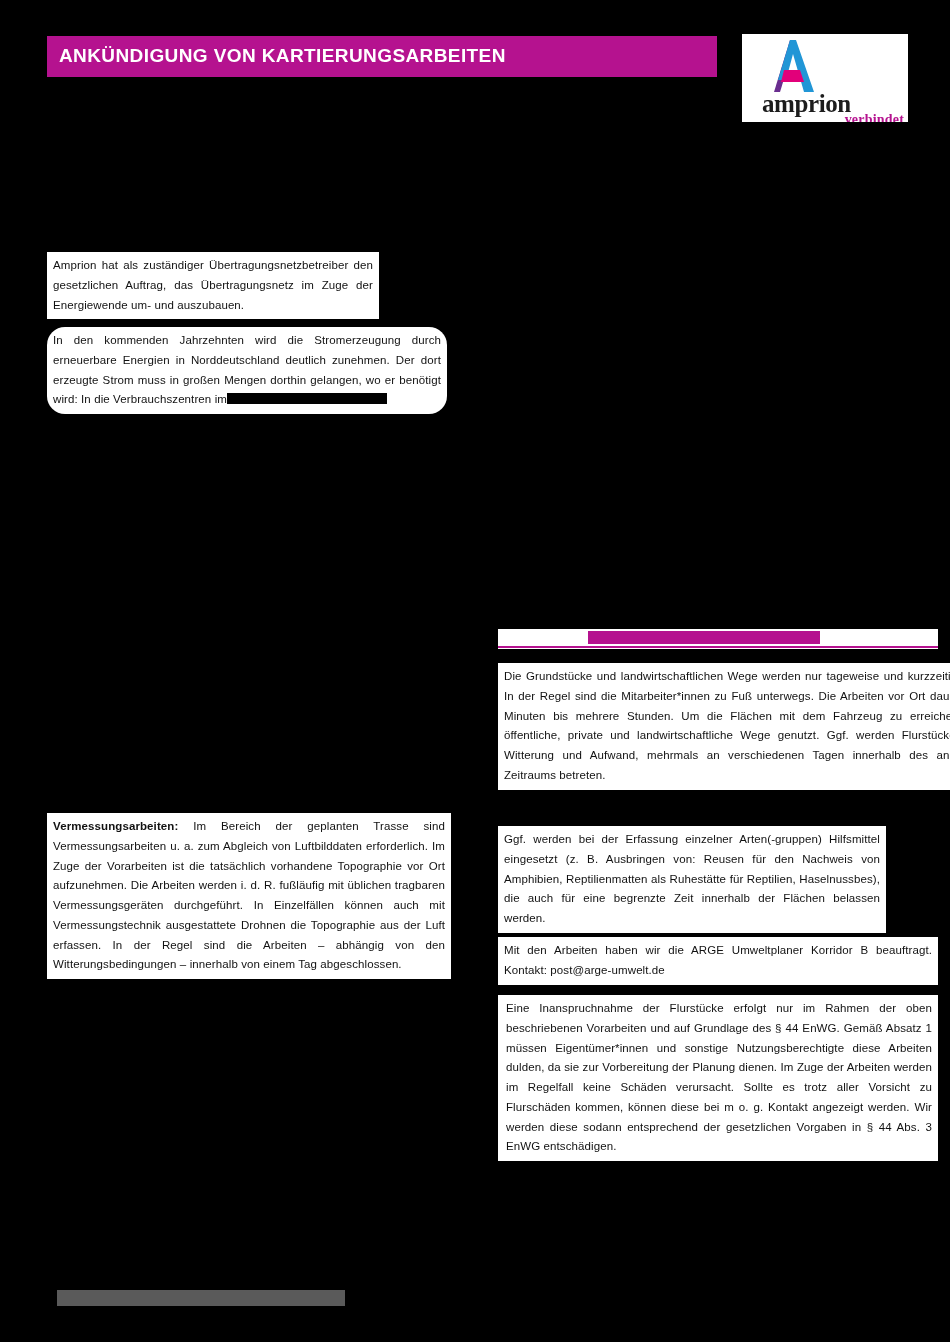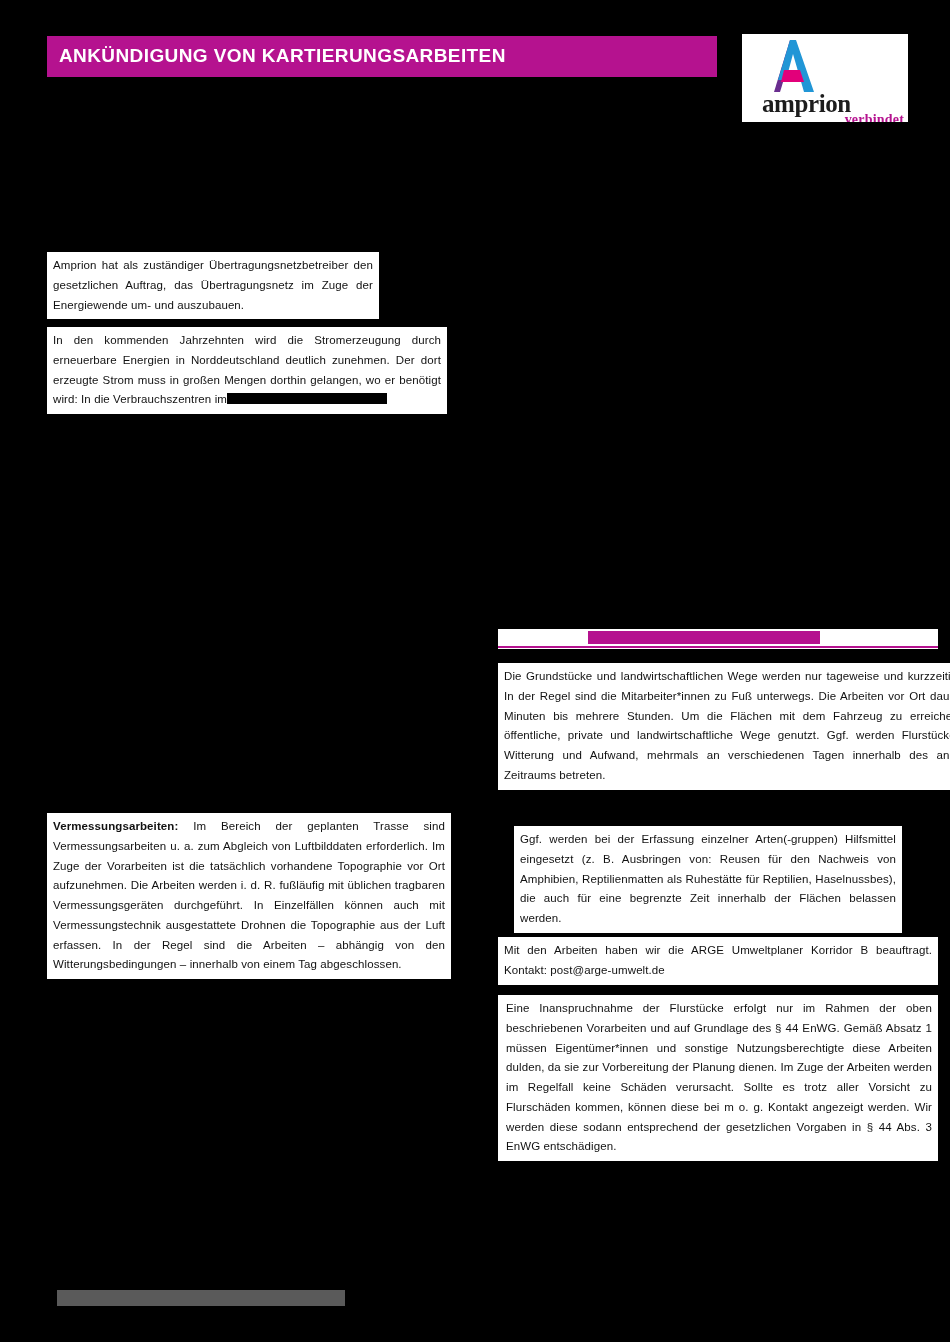--- a/index.html
+++ b/index.html
@@ -94,20 +94,21 @@
   }
   .lead1 {
     left: 47px;
     top: 252px;
     width: 332px;
   }
   .lead2 {
     left: 47px;
     top: 327px;
     width: 400px;
+    border-radius: 18px;
   }
   .lead2 .masked {
     display: inline-block;
     background: #000000;
     color: #000000;
     width: 160px;
     height: 11px;
     vertical-align: -1px;
   }
 
@@ -141,21 +142,21 @@
   .right-heading .rule {
     position: absolute;
     left: 0;
     right: 0;
     bottom: 1px;
     height: 2px;
     background: #b5128f;
   }
 
   .r1 { left: 498px; top: 663px; width: 516px; }
-  .r2 { left: 498px; top: 826px; width: 388px; margin-left: 16px; }
+  .r2 { left: 498px; top: 826px; width: 388px; }
   .r3 { left: 498px; top: 937px; width: 440px; }
   .r4 { left: 498px; top: 995px; width: 440px; padding-left: 8px; }
 
   
   .footer-strip {
     position: absolute;
     left: 57px;
     top: 1290px;
     width: 288px;
     height: 16px;

